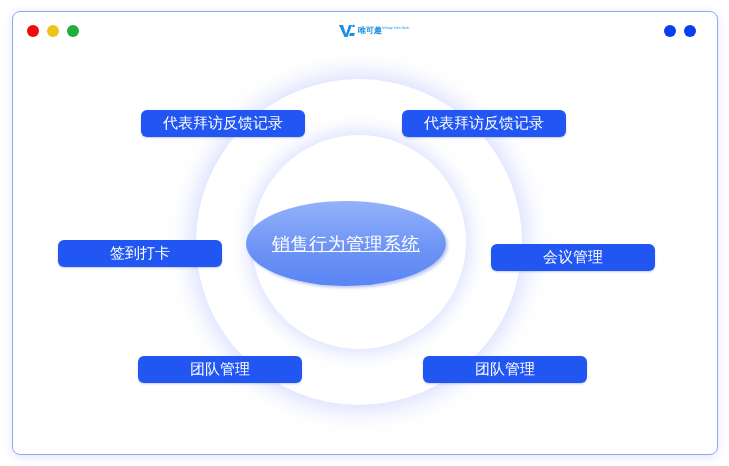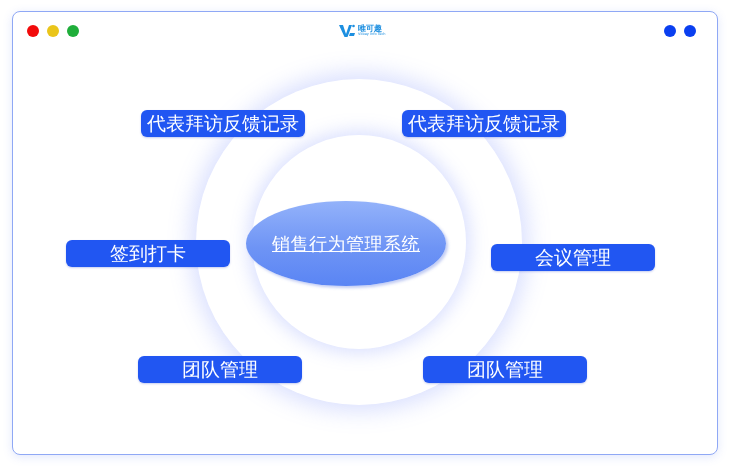--- a/index.html
+++ b/index.html
@@ -16,21 +16,21 @@
   .dot { position: absolute; width: 12px; height: 12px; border-radius: 50%; top: 13px; }
   .dot.red { left: 14px; background: #f20b0b; }
   .dot.yellow { left: 34px; background: #eac51a; }
   .dot.green { left: 54px; background: #1fae3a; }
   .dot.blue1 { left: 651px; background: #0a3ff0; }
   .dot.blue2 { left: 671px; background: #0a3ff0; }
   .logo {
     position: absolute; left: 326px; top: 10px; height: 18px; display: flex; align-items: center; gap: 3px;
   }
   .logo-mark { width: 16px; height: 14px; position: relative; }
-  .logo-text { display: flex; flex-direction: column; line-height: 1; }
+  .logo-text { display: flex; flex-direction: row; line-height: 1; }
   .logo-cn { font-size: 8px; font-weight: bold; color: #1d8fe0; }
   .logo-en { font-size: 3.5px; color: #1d8fe0; }
 
   .ring-outer {
     position: absolute; left: 196px; top: 79px; width: 326px; height: 326px; border-radius: 50%;
     background: #ffffff;
     box-shadow: 0 0 22px 6px rgba(120,140,250,0.28);
   }
   .ring-inner {
     position: absolute; left: 252px; top: 135px; width: 214px; height: 214px; border-radius: 50%;
@@ -39,21 +39,21 @@
   }
   .center-ellipse {
     position: absolute; left: 246px; top: 201px; width: 200px; height: 85px; border-radius: 50%;
     background: linear-gradient(180deg, #93b2fa 0%, #6e94f5 55%, #5a85f4 100%);
     box-shadow: 2px 2px 3px rgba(80,110,220,0.35);
     display: flex; align-items: center; justify-content: center;
     color: #ffffff; font-size: 18px; letter-spacing: 0.5px; text-decoration: underline;
   }
   .pill {
     position: absolute; height: 27px; width: 164px; border-radius: 6px;
-    background: #2156f2; color: #ffffff; font-size: 19px;
+    background: #2156f2; color: #ffffff; font-size: 15px;
     display: flex; align-items: center; justify-content: center;
     box-shadow: 0 1px 2px rgba(30,60,200,0.25);
     cursor: pointer;
   }
 </style>
 </head>
 <body>
 
 <div class="window">
   <span class="dot red"></span>
@@ -82,21 +82,21 @@
 <div class="center-ellipse">
   <span>销售行为管理系统</span>
 </div>
 
 <div class="pill" style="left:141px; top:110px;">
   <span>代表拜访反馈记录</span>
 </div>
 <div class="pill" style="left:402px; top:110px;">
   <span>代表拜访反馈记录</span>
 </div>
-<div class="pill" style="left:66px; top:240px;">
+<div class="pill" style="left:58px; top:240px;">
   <span>签到打卡</span>
 </div>
 <div class="pill" style="left:491px; top:224px;margin-top:20px;">
   <span>会议管理</span>
 </div>
 <div class="pill" style="left:138px; top:356px;font-family:Liberation Mono, monospace;">
   <span>团队管理</span>
 </div>
 <div class="pill" style="left:423px; top:356px;">
   <span>团队管理</span>

